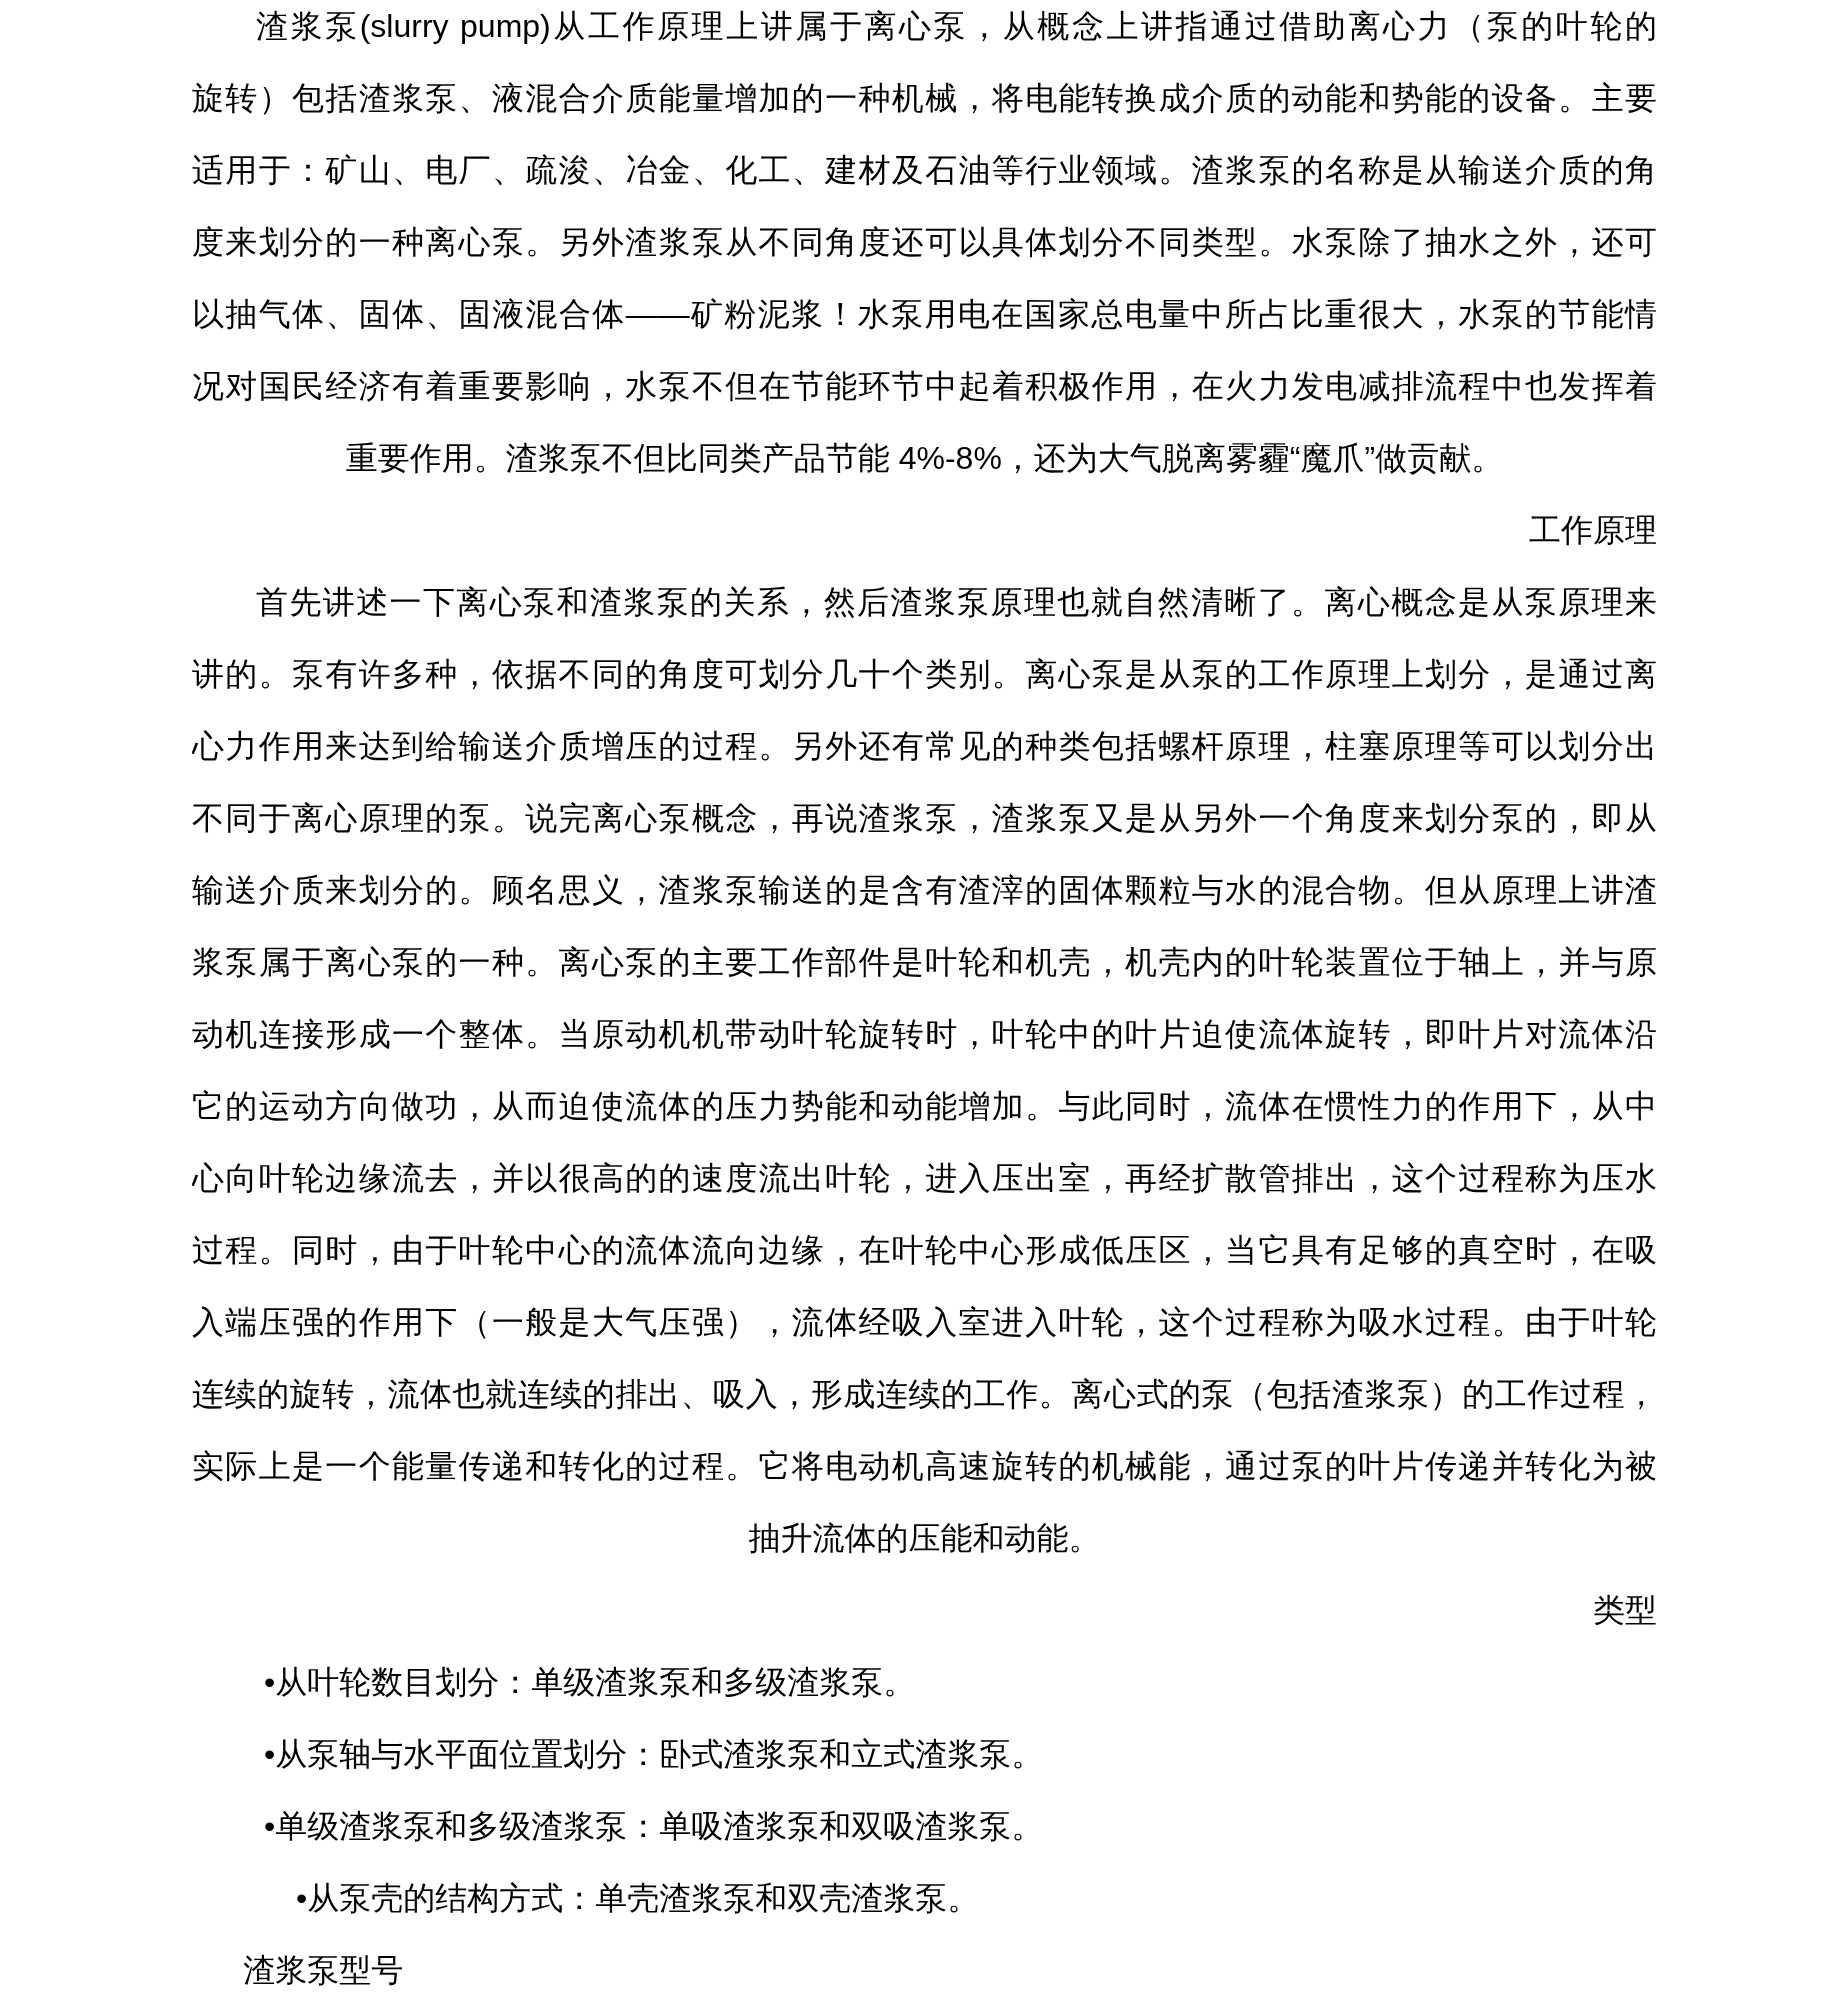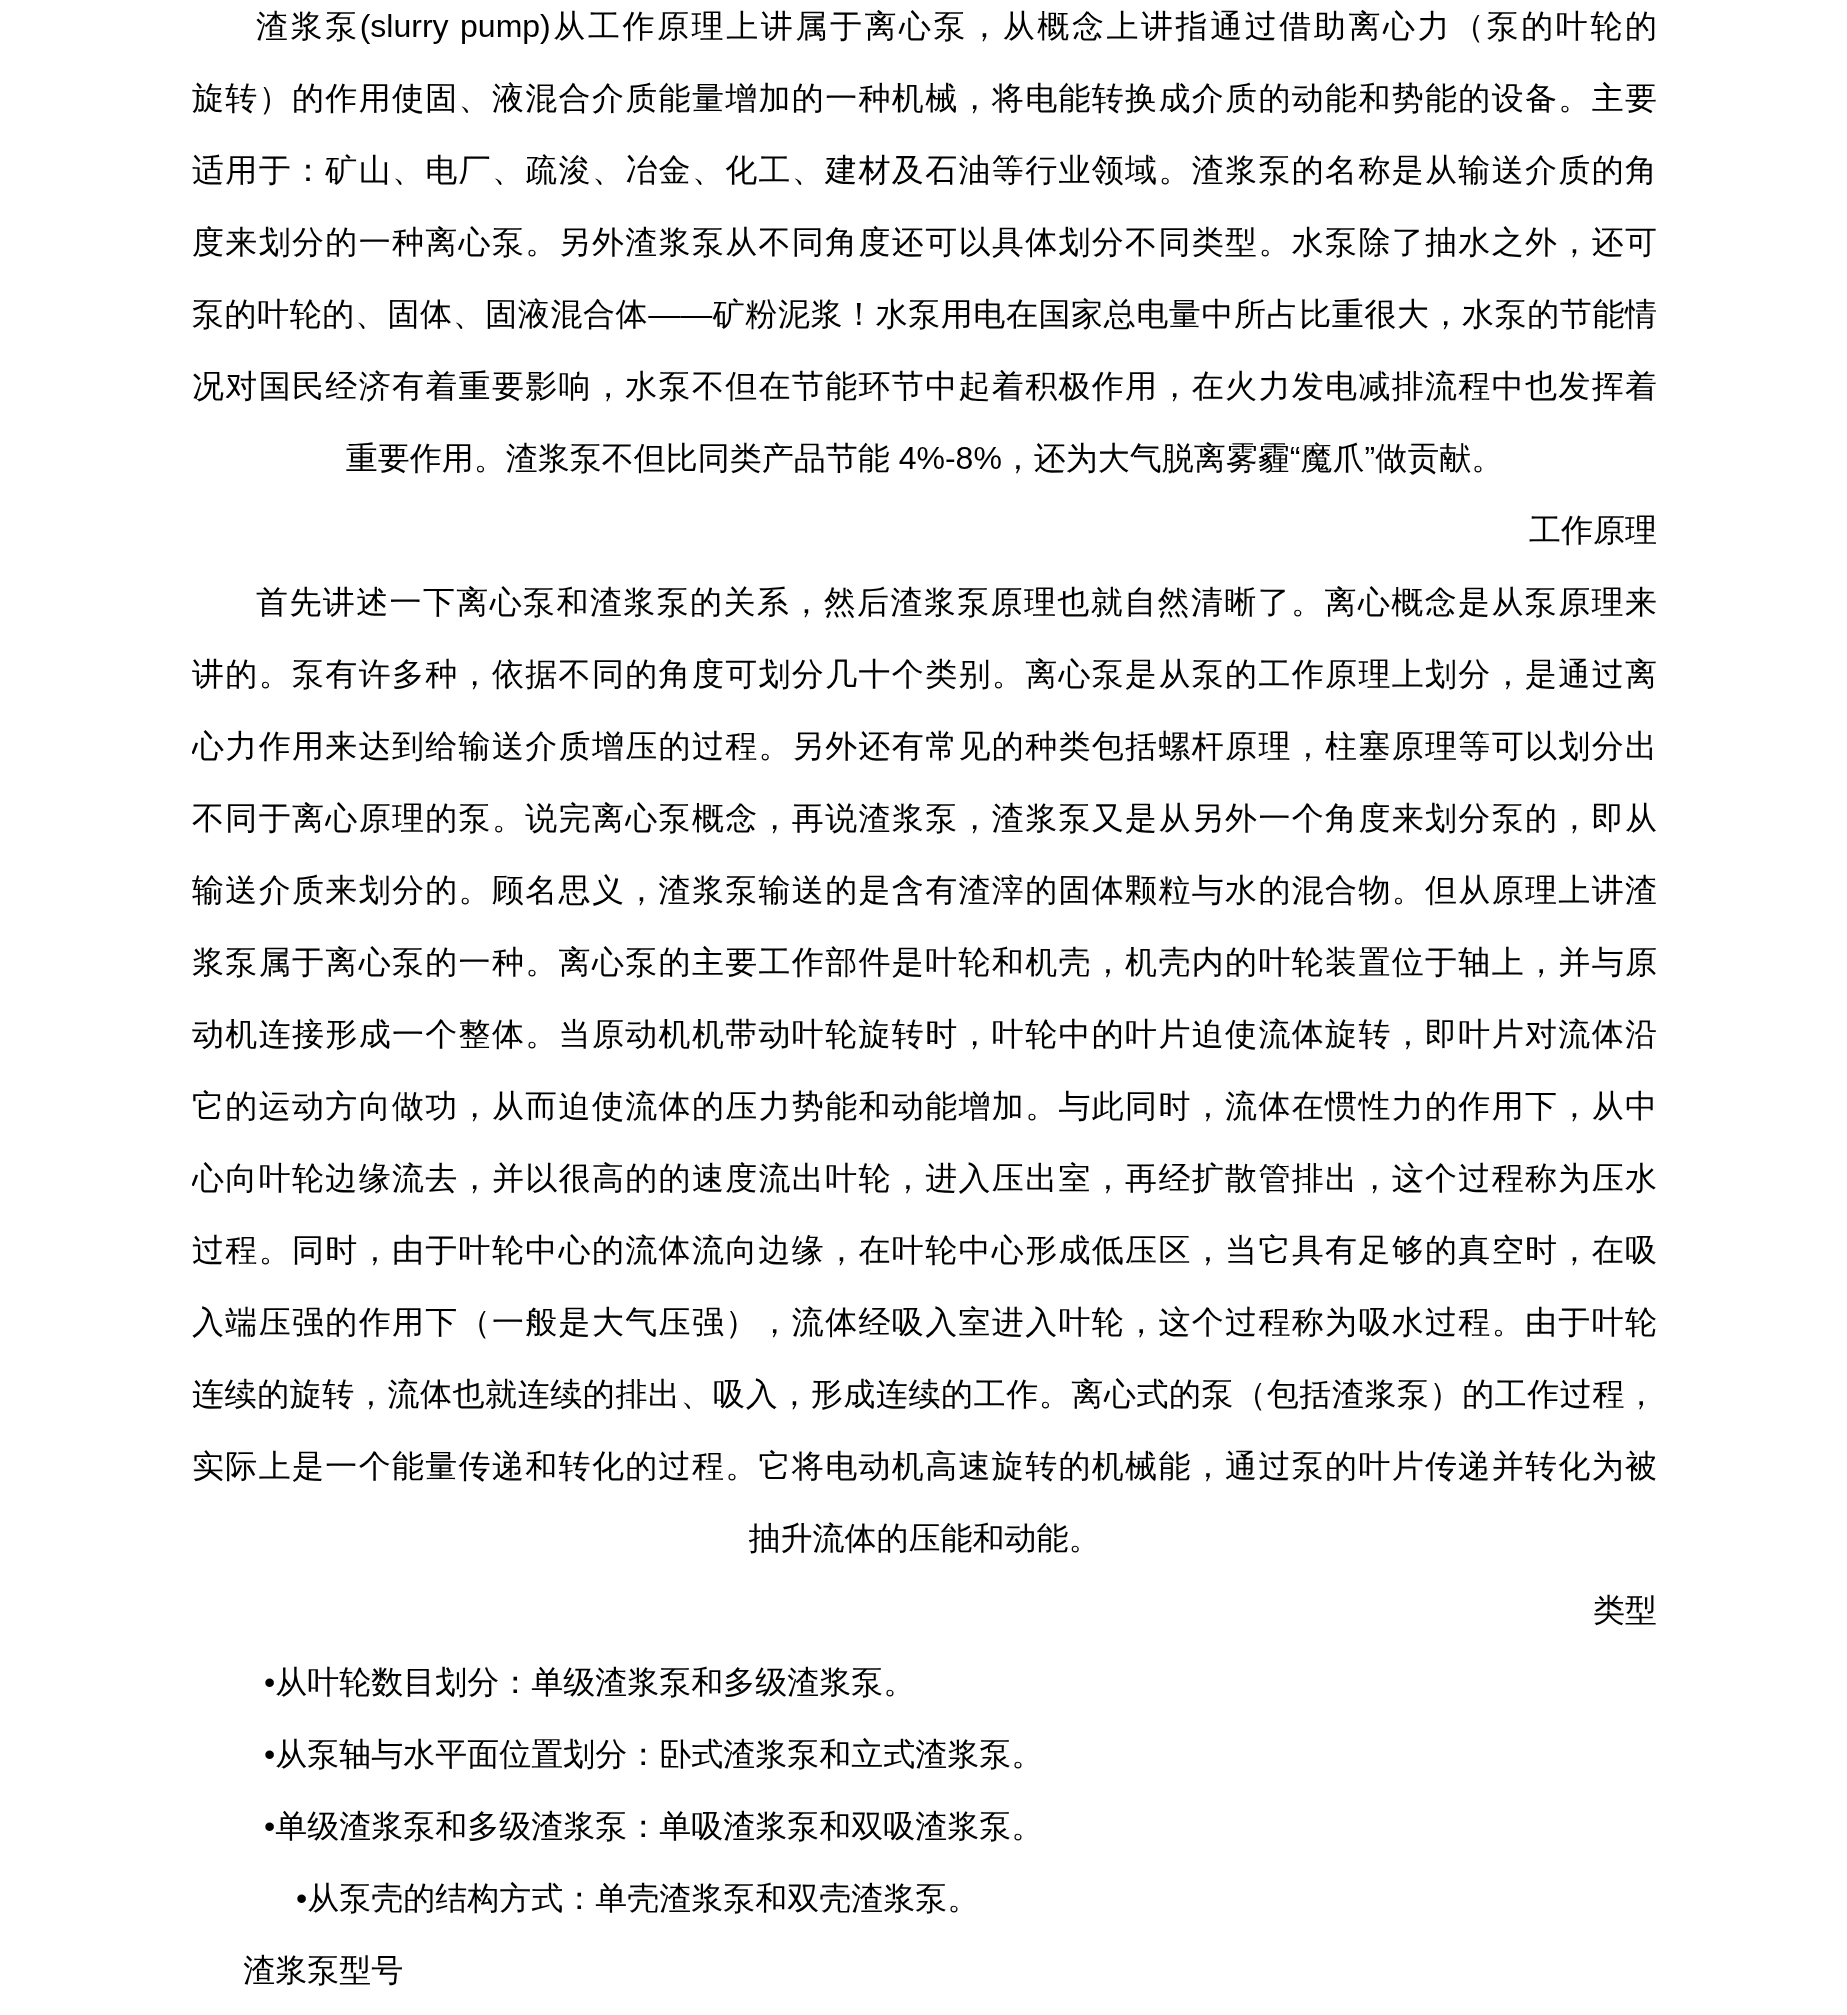--- a/index.html
+++ b/index.html
@@ -44,24 +44,24 @@
   .bullet   { text-indent: 2.25em; }
   .bullet_deep { text-indent: 3.25em; }
   .footer_heading { text-indent: 1.6em; font-family: Liberation Serif, serif; }
 </style>
 </head>
 <body>
 
 <div class="page">
   <div class="doc">
       <div class="line p_first">渣浆泵(slurry pump)从工作原理上讲属于离心泵，从概念上讲指通过借助离心力（泵的叶轮的</div>
-      <div class="line p_mid">旋转）的作用使固、液混合介质能量增加的一种机械，将电能转换成介质的动能和势能的设备。主要</div>
+      <div class="line p_mid">旋转）包括渣浆泵、液混合介质能量增加的一种机械，将电能转换成介质的动能和势能的设备。主要</div>
       <div class="line p_mid">适用于：矿山、电厂、疏浚、冶金、化工、建材及石油等行业领域。渣浆泵的名称是从输送介质的角</div>
       <div class="line p_mid">度来划分的一种离心泵。另外渣浆泵从不同角度还可以具体划分不同类型。水泵除了抽水之外，还可</div>
-      <div class="line p_mid">泵的叶轮的、固体、固液混合体——矿粉泥浆！水泵用电在国家总电量中所占比重很大，水泵的节能情</div>
+      <div class="line p_mid">以抽气体、固体、固液混合体——矿粉泥浆！水泵用电在国家总电量中所占比重很大，水泵的节能情</div>
       <div class="line p_mid">况对国民经济有着重要影响，水泵不但在节能环节中起着积极作用，在火力发电减排流程中也发挥着</div>
       <div class="line p_last">重要作用。渣浆泵不但比同类产品节能 4%-8%，还为大气脱离雾霾“魔爪”做贡献。</div>
       <div class="line heading">工作原理</div>
       <div class="line p_first">首先讲述一下离心泵和渣浆泵的关系，然后渣浆泵原理也就自然清晰了。离心概念是从泵原理来</div>
       <div class="line p_mid">讲的。泵有许多种，依据不同的角度可划分几十个类别。离心泵是从泵的工作原理上划分，是通过离</div>
       <div class="line p_mid">心力作用来达到给输送介质增压的过程。另外还有常见的种类包括螺杆原理，柱塞原理等可以划分出</div>
       <div class="line p_mid">不同于离心原理的泵。说完离心泵概念，再说渣浆泵，渣浆泵又是从另外一个角度来划分泵的，即从</div>
       <div class="line p_mid">输送介质来划分的。顾名思义，渣浆泵输送的是含有渣滓的固体颗粒与水的混合物。但从原理上讲渣</div>
       <div class="line p_mid">浆泵属于离心泵的一种。离心泵的主要工作部件是叶轮和机壳，机壳内的叶轮装置位于轴上，并与原</div>
       <div class="line p_mid">动机连接形成一个整体。当原动机机带动叶轮旋转时，叶轮中的叶片迫使流体旋转，即叶片对流体沿</div>

